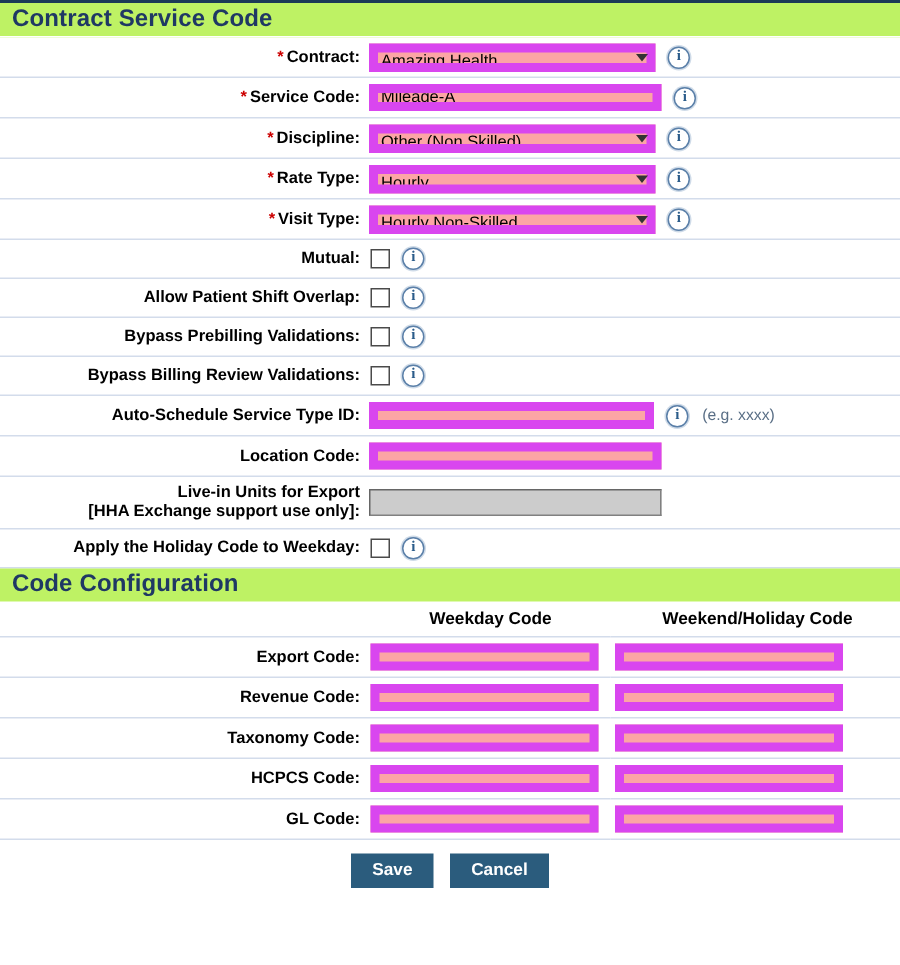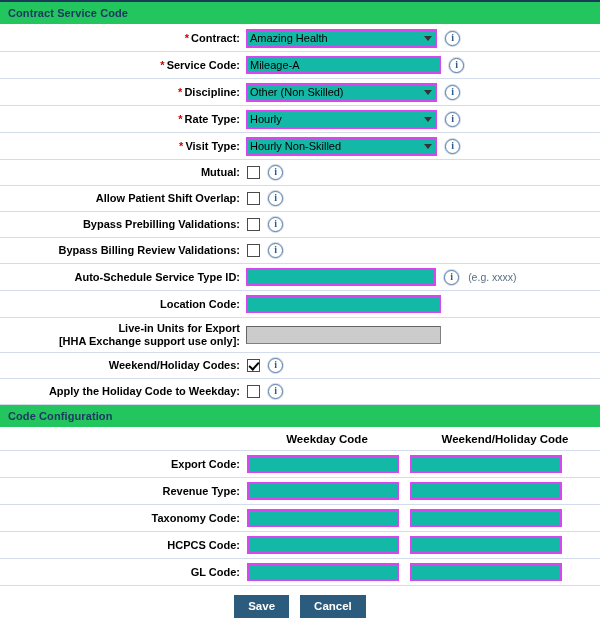--- a/index.html
+++ b/index.html
@@ -21,24 +21,24 @@
     position: relative;
     width: 600px;
     height: 643px;
     box-sizing: border-box;
     border-top: 2px solid #1b3a57;
     background: #ffffff;
   }
 
   
   .section-header {
-    background: #22c55e;
+    background: #bef264;
     color: #1f3864;
     font-weight: bold;
-    font-size: 11px;
+    font-size: 16px;
     padding: 4px 0 4px 8px;
     line-height: 14px;
     border-bottom: 1px solid #ffffff;
     letter-spacing: 0.1px;
   }
 
   
   .form-table {
     width: 100%;
     border-collapse: collapse;
@@ -73,22 +73,22 @@
   .row-h26 > td { height: 26px; }
   .row-h34 > td { height: 34px; }
 
   
   select.ff, input.ff {
     font-family: "Liberation Sans", sans-serif;
     font-size: 11px;
     color: #000000;
     box-sizing: border-box;
     height: 18px;
-    border: 2px solid #d946ef;
-    background: #14b8a6;
+    border: 6px solid #d946ef;
+    background: #fca5a5;
     padding: 0 2px;
     margin: 0;
     vertical-align: middle;
   }
   select.ff {
     width: 191px;
     height: 19px;
     -webkit-appearance: none;
     -moz-appearance: none;
     appearance: none;
@@ -357,27 +357,20 @@
       <tr class="form-row row-h34">
         <td class="lbl-cell">
           <div>Live-in Units for Export</div>
           <div>[HHA Exchange support use only]:</div>
         </td>
         <td class="field-cell">
           <input class="ff disabled-gray" type="text" disabled="" value="" style="">
         </td>
       </tr>
 
-      <tr class="form-row row-h25">
-        <td class="lbl-cell">Weekend/Holiday Codes:</td>
-        <td class="field-cell">
-          <span class="cb checked"></span>
-          <span class="info-icon">i</span>
-        </td>
-      </tr>
 
       <tr class="form-row row-h25">
         <td class="lbl-cell">Apply the Holiday Code to Weekday:</td>
         <td class="field-cell">
           <span class="cb"></span>
           <span class="info-icon">i</span>
         </td>
       </tr>
 
     </tbody>
@@ -397,21 +390,21 @@
         <td class="cc-lbl">Export Code:</td>
         <td class="cc-a">
           <input class="ff code-a" type="text" value="" style="">
         </td>
         <td class="cc-b">
           <input class="ff code-b" type="text" value="" style="">
         </td>
       </tr>
 
       <tr class="form-row row-h26">
-        <td class="cc-lbl">Revenue Type:</td>
+        <td class="cc-lbl">Revenue Code:</td>
         <td class="cc-a">
           <input class="ff code-a" type="text" value="" style="">
         </td>
         <td class="cc-b">
           <input class="ff code-b" type="text" value="" style="">
         </td>
       </tr>
 
       <tr class="form-row row-h26">
         <td class="cc-lbl">Taxonomy Code:</td>

